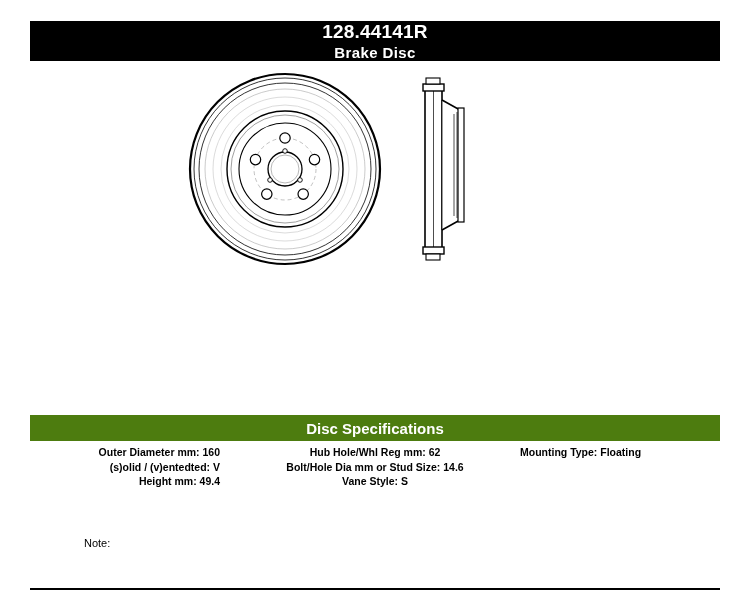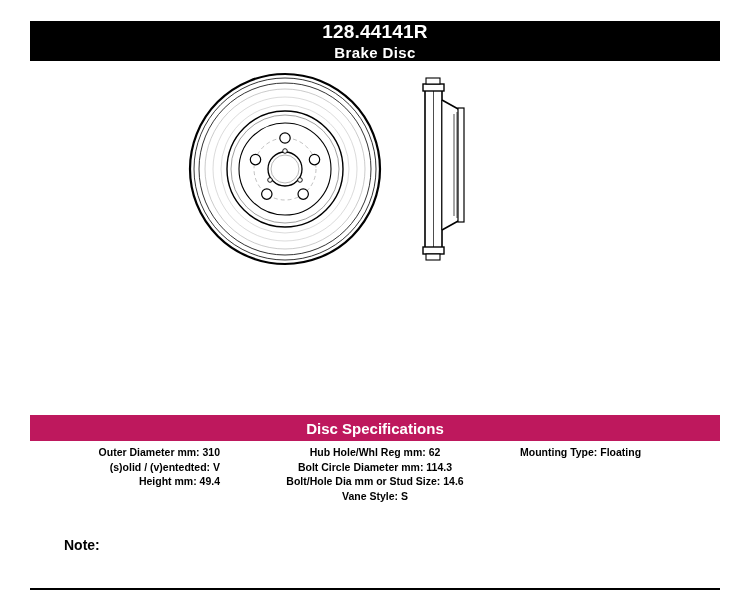--- a/index.html
+++ b/index.html
@@ -62,21 +62,21 @@
     height: 330px;
   }
 
   
   .spec-title-bar {
     position: absolute;
     left: 30px;
     top: 415px;
     width: 690px;
     height: 26px;
-    background: #be185d;
+    background: #4d7c0f;
     display: flex;
     align-items: center;
     justify-content: center;
   }
   .spec-title {
     color: #ffffff;
     font-size: 15px;
     font-weight: bold;
   }
 
@@ -103,25 +103,25 @@
     text-align: center;
   }
   .col-right {
     width: 200px;
     padding-right: 28px;
   }
   .spec-line { white-space: nowrap; }
 
   .note-row {
     position: absolute;
-    left: 12px;
+    left: 32px;
     top: 537px;
     width: 690px;
-    font-size: 14px;
-    font-weight: bold;
+    font-size: 11px;
+    font-weight: normal;
   }
   .note-label {
     margin-left: 52px;
   }
 
   .bottom-rule {
     position: absolute;
     left: 30px;
     top: 588px;
     width: 690px;
@@ -192,27 +192,26 @@
       </g>
     </svg>
   </div>
 
   <div class="spec-title-bar">
     <span class="spec-title">Disc Specifications</span>
   </div>
 
   <div class="spec-columns">
     <div class="spec-col col-left">
-      <div class="spec-line">Outer Diameter mm: 310</div>
+      <div class="spec-line">Outer Diameter mm: 160</div>
       <div class="spec-line">(s)olid / (v)entedted: V</div>
       <div class="spec-line">Height mm: 49.4</div>
     </div>
     <div class="spec-col col-mid">
       <div class="spec-line">Hub Hole/Whl Reg mm: 62</div>
-      <div class="spec-line">Bolt Circle Diameter mm: 114.3</div>
       <div class="spec-line">Bolt/Hole Dia mm or Stud Size: 14.6</div>
       <div class="spec-line">Vane Style: S</div>
     </div>
     <div class="spec-col col-right">
       <div class="spec-line">Mounting Type: Floating</div>
     </div>
   </div>
 
   <div class="note-row">
     <span class="note-label">Note:</span>

